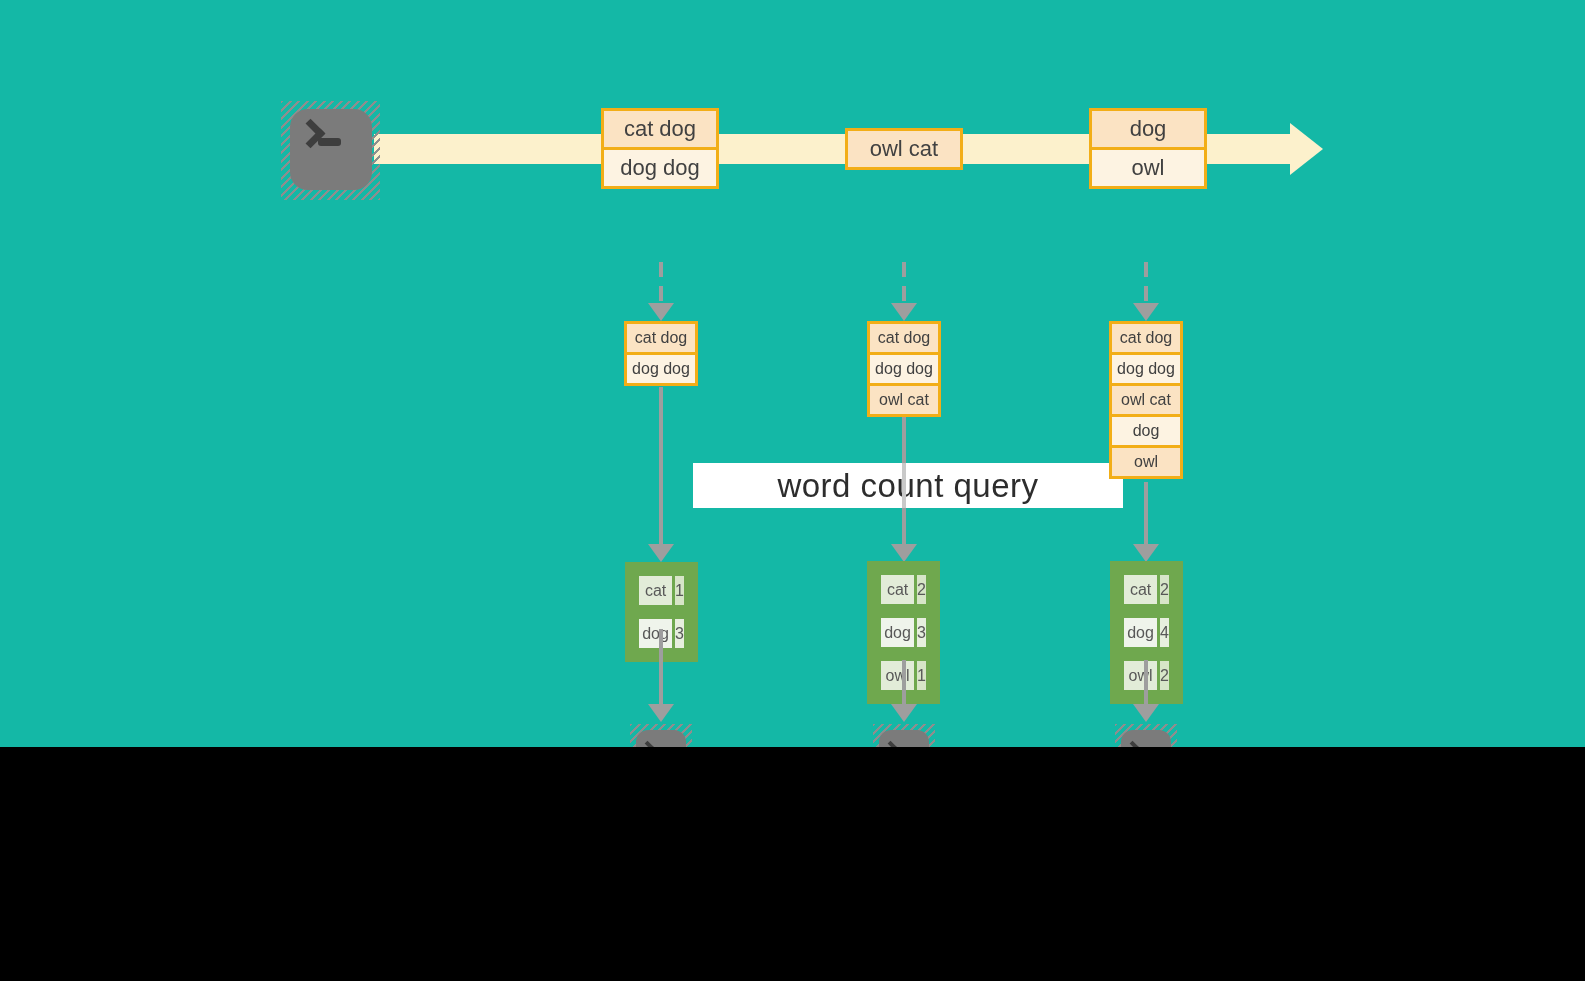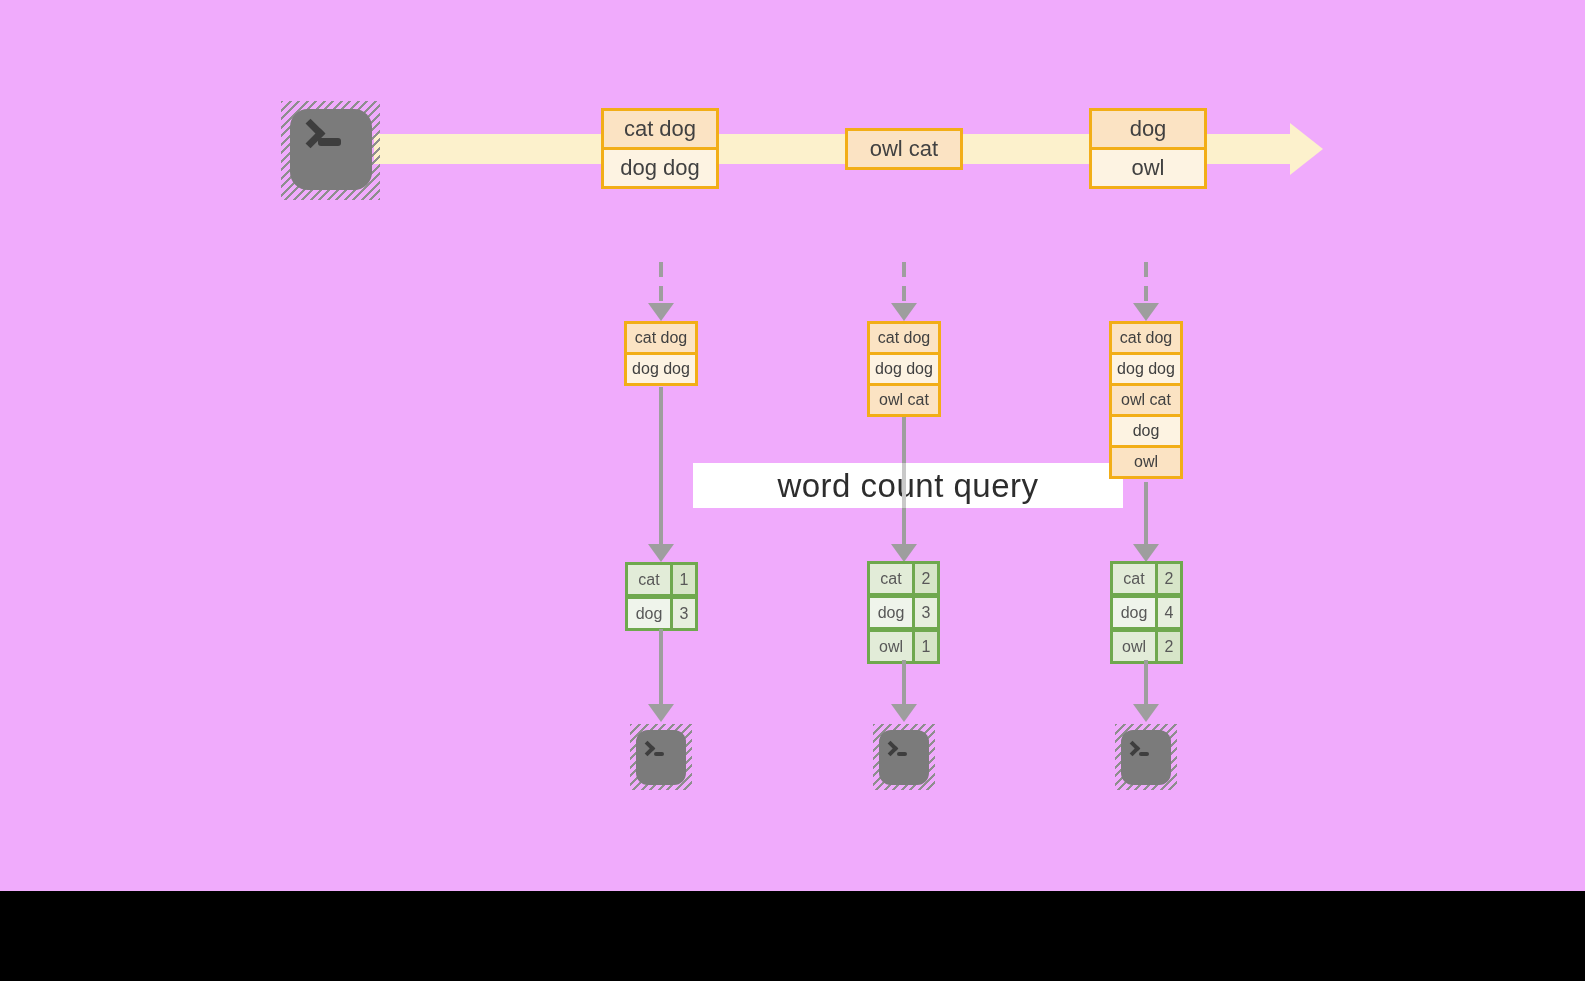--- a/index.html
+++ b/index.html
@@ -1,17 +1,17 @@
 <!DOCTYPE html>
 <html><head>
 <meta charset="utf-8">
 <style>
   html,body{margin:0;padding:0;background:#000;}
   .canvas{
-    position:relative;width:1585px;height:891px;background:#f0abfc;overflow:hidden;
+    position:relative;width:1585px;height:747px;background:#14b8a6;overflow:hidden;
     font-family:"Liberation Sans", sans-serif;
   }
   
   .tl-band{position:absolute;left:374px;top:134px;width:916px;height:30px;background:#fcf1cc;z-index:1;}
   .tl-head{position:absolute;left:1290px;top:123px;width:0;height:0;z-index:1;
     border-left:33px solid #fcf1cc;border-top:26px solid transparent;border-bottom:26px solid transparent;}
   
   .term{position:absolute;z-index:2;
     background:repeating-linear-gradient(135deg,#8e8e8e 0 2px,transparent 2px 6px);}
   .term-inner{position:absolute;background:#7b7b7b;}
@@ -39,22 +39,22 @@
   .arrow-v{position:absolute;width:26px;display:flex;flex-direction:column;align-items:center;z-index:2;}
   .arrow-line{width:4px;background:#9e9e9e;flex:1;}
   .arrow-line.dashed{background:repeating-linear-gradient(180deg,#9e9e9e 0 15px,transparent 15px 24px);}
   .arrow-tip{width:0;height:0;border-left:13px solid transparent;border-right:13px solid transparent;
     border-top:18px solid #9e9e9e;}
   
   .query-band{position:absolute;left:693px;top:463px;width:430px;height:45px;background:#ffffff;z-index:3;
     display:flex;align-items:center;justify-content:center;font-size:33px;color:#2d2d2d;letter-spacing:0.5px;}
   .query-line-overlay{position:absolute;left:902px;top:463px;width:4px;height:45px;background:#c9c9c9;z-index:4;}
   
-  .gtable{position:absolute;background:#6fa84e;padding:3px;box-sizing:border-box;width:73px;
-    display:flex;flex-direction:column;gap:5px;z-index:2;}
+  .gtable{position:absolute;background:#6fa84e;padding:14px;box-sizing:border-box;width:73px;
+    display:flex;flex-direction:column;gap:14px;z-index:2;}
   .grow{display:flex;gap:3px;height:29px;}
   .gword{width:42px;display:flex;align-items:center;justify-content:center;font-size:16px;color:#585858;}
   .gnum{flex:1;display:flex;align-items:center;justify-content:center;font-size:16px;color:#585858;}
   .grow:nth-child(odd) .gword{background:#e2ecd8;}
   .grow:nth-child(odd) .gnum{background:#d7e5c8;}
   .grow:nth-child(even) .gword{background:#eff4eb;}
   .grow:nth-child(even) .gnum{background:#e7efde;}
 </style>
 </head>
 <body>

